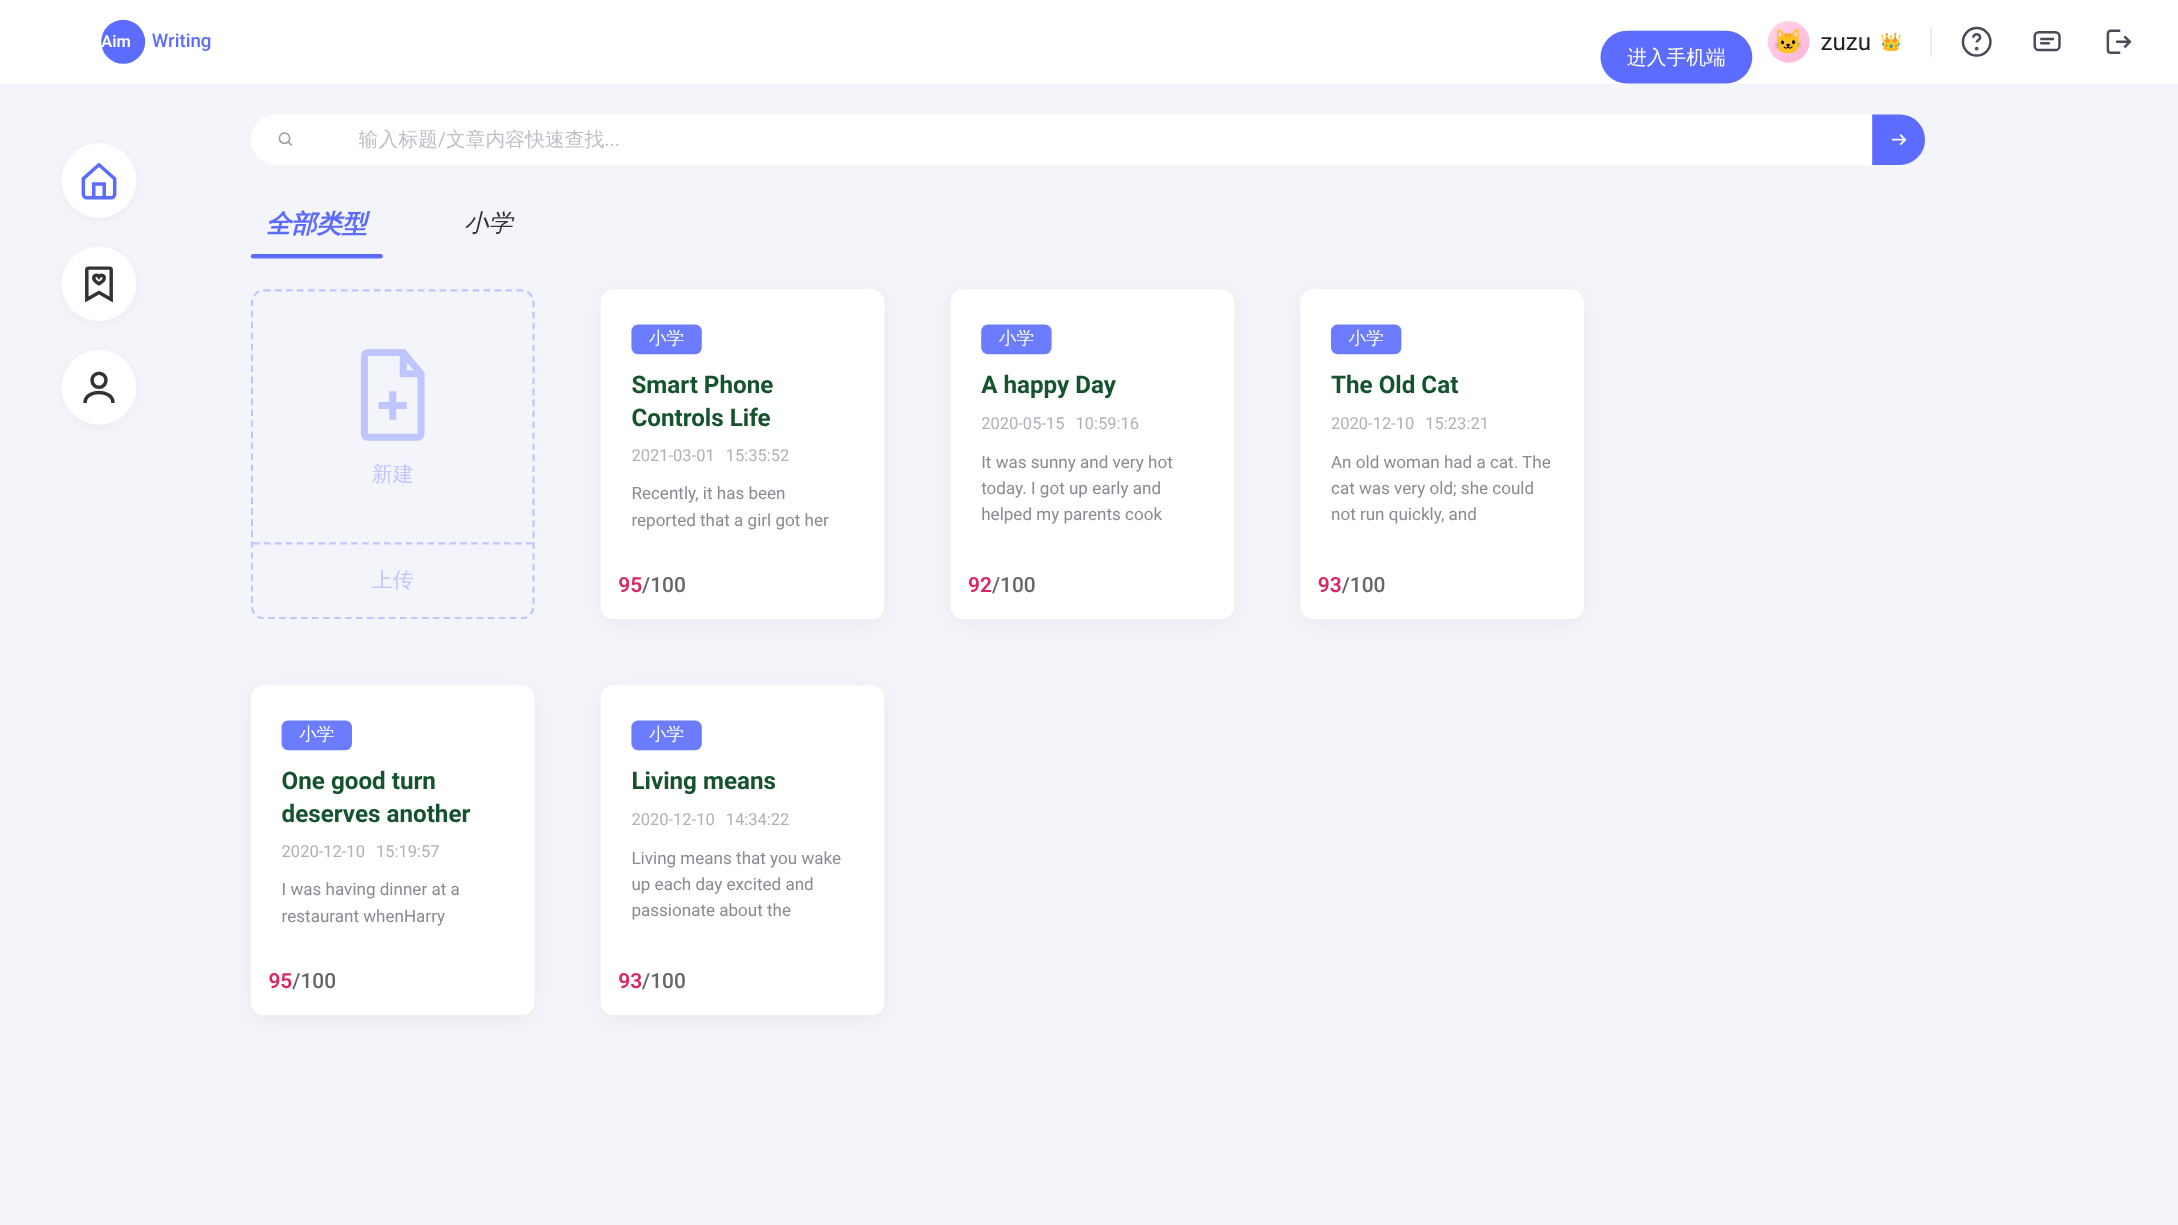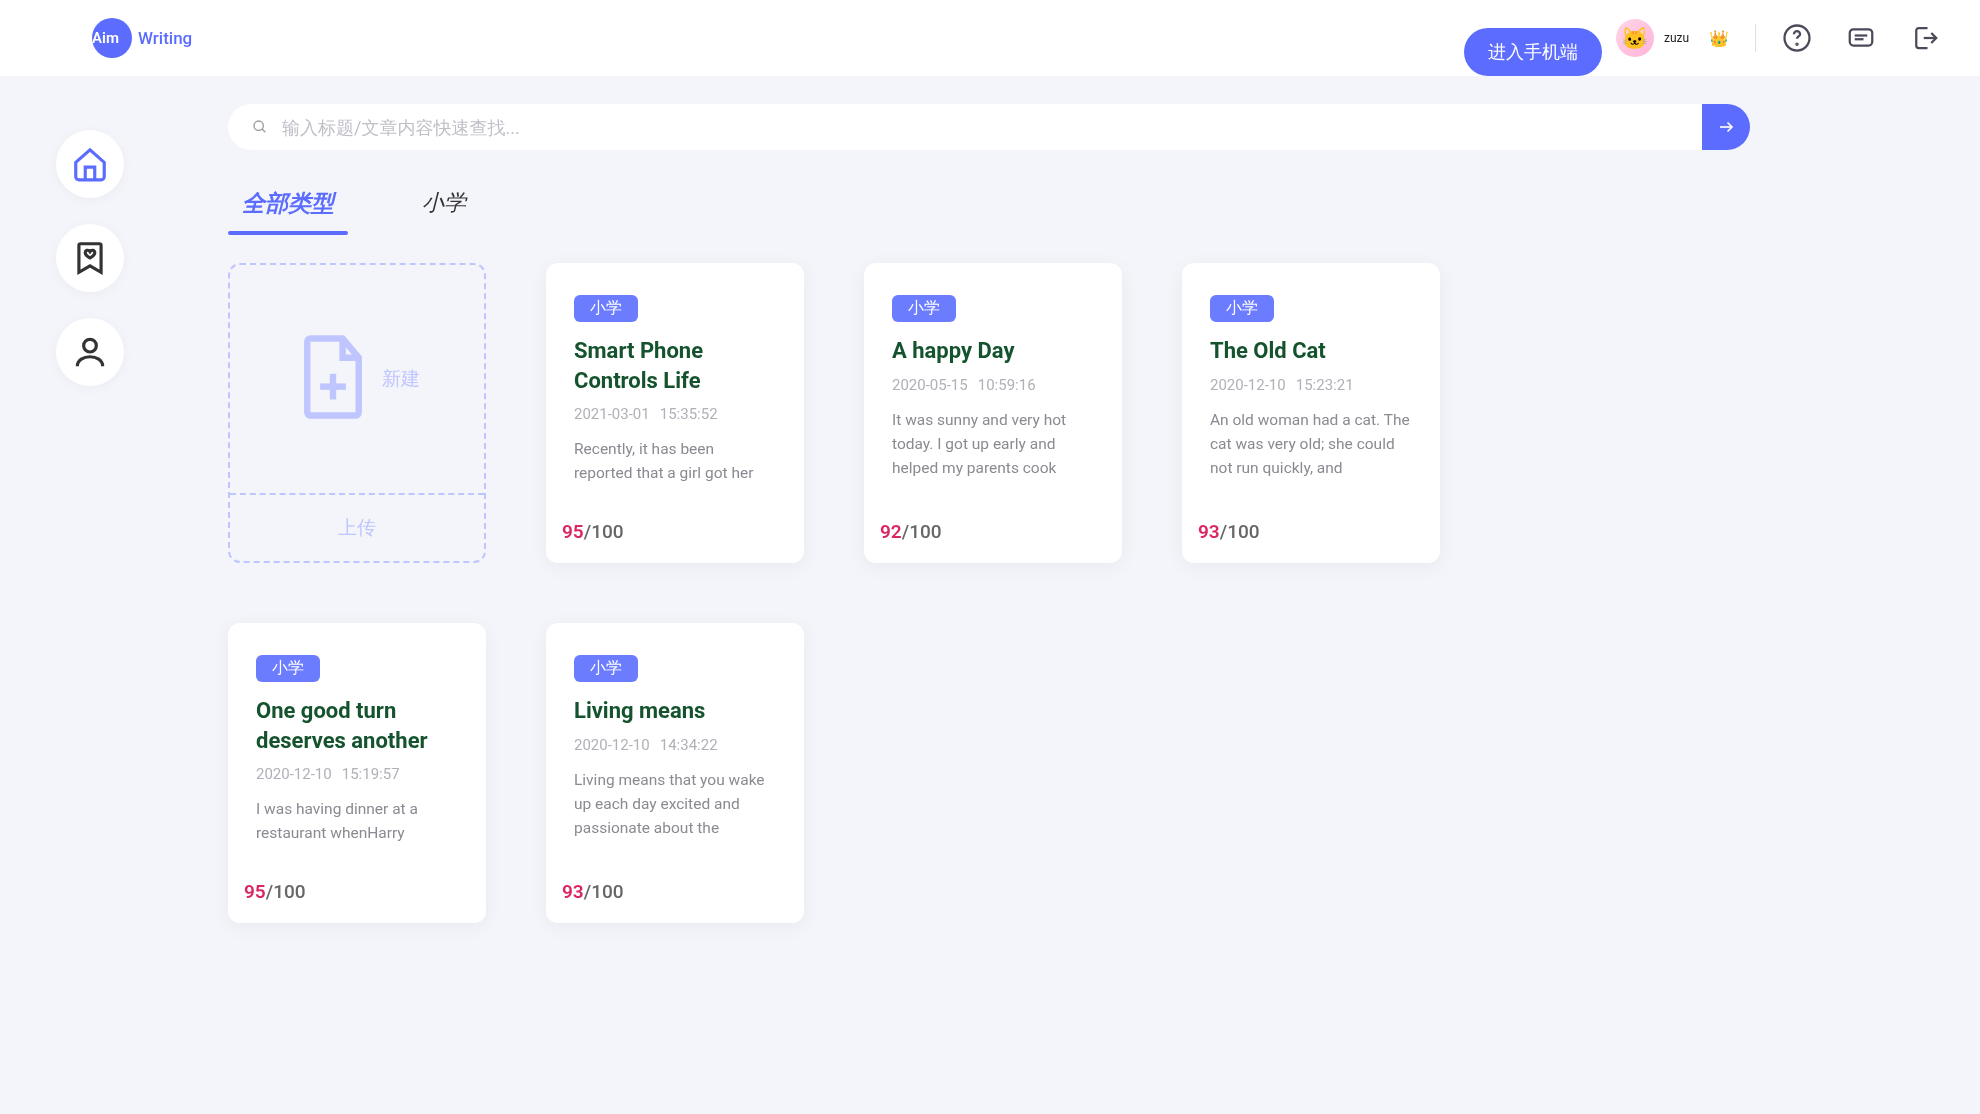--- a/index.html
+++ b/index.html
@@ -6,59 +6,59 @@
 body { background: #f4f5fa; width: 1980px; height: 1114px; overflow: hidden; }
 
 
 .header { background: #fff; height: 76px; display: flex; align-items: center; padding: 0 40px 0 92px; }
 .logo { width: 40px; height: 40px; border-radius: 50%; background: #5b6cff; display: flex; align-items: center; margin-right: 6px; }
 .logo-text-1 { color: #fff; font-size: 15px; font-weight: 600; }
 .logo-label { color: #5b6cff; font-size: 17px; font-weight: 500; }
 .header-spacer { flex: 1; }
 .mobile-btn { background: #5b6cff; color: #fff; border: none; border-radius: 24px; padding: 12px 24px; font-size: 18px; font-weight: 500; cursor: pointer; margin-right: 14px; margin-top: 28px; }
 .avatar { width: 38px; height: 38px; border-radius: 50%; background: linear-gradient(135deg,#ffd6e8,#ffb3d9); display:flex; align-items:center; justify-content:center; font-size:22px; margin-right: 10px; }
-.username { font-size: 12px; color: #222; margin-right: 20px; }
+.username { font-size: 22px; color: #222; margin-right: 8px; }
 .emoji-hand { font-size: 16px; }
 .divider-v { width: 1px; height: 28px; background: #e0e0e8; margin: 0 26px; }
 .header-icon { width: 30px; height: 30px; color: #4a4a5a; margin-right: 34px; cursor: pointer; display:flex; align-items:center; justify-content:center; }
 .header-icon:last-child { margin-right: 0; }
 .header-icon svg { width: 30px; height: 30px; stroke: #4a4a5a; fill: none; stroke-width: 1.8; }
 
 
 .sidebar { position: absolute; left: 56px; top: 130px; display: flex; flex-direction: column; gap: 26px; }
 .side-btn { width: 68px; height: 68px; border-radius: 50%; background: #fff; display: flex; align-items: center; justify-content: center; cursor: pointer; box-shadow: 0 2px 12px rgba(0,0,0,0.04); }
 .side-btn svg { width: 38px; height: 38px; fill: none; stroke-width: 2; }
 .side-btn.active svg { stroke: #5b6cff; }
 .side-btn:not(.active) svg { stroke: #333; }
 
 
 .main { padding: 28px 0 0 228px; width: 1750px; }
 
 
 .search-row { display: flex; align-items: center; margin-bottom: 28px; }
-.search-box { flex: 1; background: #fff; border-radius: 24px 0 0 24px; height: 46px; display: flex; align-items: center; padding: 0 24px; }
+.search-box { flex: 1; background: #fff; border-radius: 24px 0 0 24px; height: 46px; display: flex; align-items: center; padding: 0 24px; gap: 44px; }
 .search-icon { width: 16px; height: 16px; color: #aaa; margin-right: 14px; }
 .search-icon svg { width:16px; height:16px; stroke:#999; fill:none; stroke-width:2; }
 .search-input { border: none; outline: none; flex: 1; font-size: 18px; color: #333; background: transparent; }
 .search-input::placeholder { color: #bfbfc8; }
 .search-go { width: 48px; height: 46px; background: #5b6cff; border: none; border-radius: 0 24px 24px 0; cursor: pointer; display:flex; align-items:center; justify-content:center; }
 .search-go svg { width: 18px; height: 18px; stroke: #fff; fill: none; stroke-width: 2.2; }
 
 
 .tabs { display: flex; gap: 60px; border-bottom: none; margin-bottom: 28px; padding-left: 0; font-style: italic; }
 .tab { font-size: 22px; color: #333; padding: 10px 14px 16px; cursor: pointer; position: relative; }
 .tab.active { color: #5b6cff; font-weight: 600; font-size: 23px; }
 .tab.active::after { content: ""; position: absolute; bottom: 0; left: 0; right: 0; height: 4px; background: #5b6cff; border-radius: 2px; }
 
 
 .grid { display: flex; flex-wrap: wrap; gap: 60px 60px; }
 
 
 .new-card { width: 258px; height: 300px; border: 2px dashed #bfc5ff; border-radius: 12px; display: flex; flex-direction: column; cursor: pointer; background: transparent; }
-.new-top { flex: 1; display: flex; flex-direction: row; align-items: center; justify-content: center; gap: 10px; }
+.new-top { flex: 1; display: flex; flex-direction: column; align-items: center; justify-content: center; gap: 10px; }
 .new-icon svg { width: 78px; height: 90px; stroke: #bfc5ff; fill: none; stroke-width: 2; }
 .new-label { color: #bfc5ff; font-size: 19px; }
 .new-bottom { border-top: 2px dashed #bfc5ff; height: 68px; display: flex; align-items: center; justify-content: center; color: #bfc5ff; font-size: 19px; }
 
 
 .card { width: 258px; height: 300px; background: #fff; border-radius: 12px; padding: 32px 28px 0; position: relative; box-shadow: 0 4px 20px rgba(0,0,0,0.05); cursor: pointer; display: flex; flex-direction: column; }
 .badge { background: #6b7cff; color: #fff; font-size: 16px; padding: 3px 16px; border-radius: 6px; align-self: flex-start; margin-bottom: 14px; }
 .card-title { font-size: 22px; font-weight: 700; color: #14532d; line-height: 1.35; margin-bottom: 10px; }
 .card-date { font-size: 15px; color: #b0b0b8; margin-bottom: 14px; }
 .card-date span + span { margin-left: 10px; }

